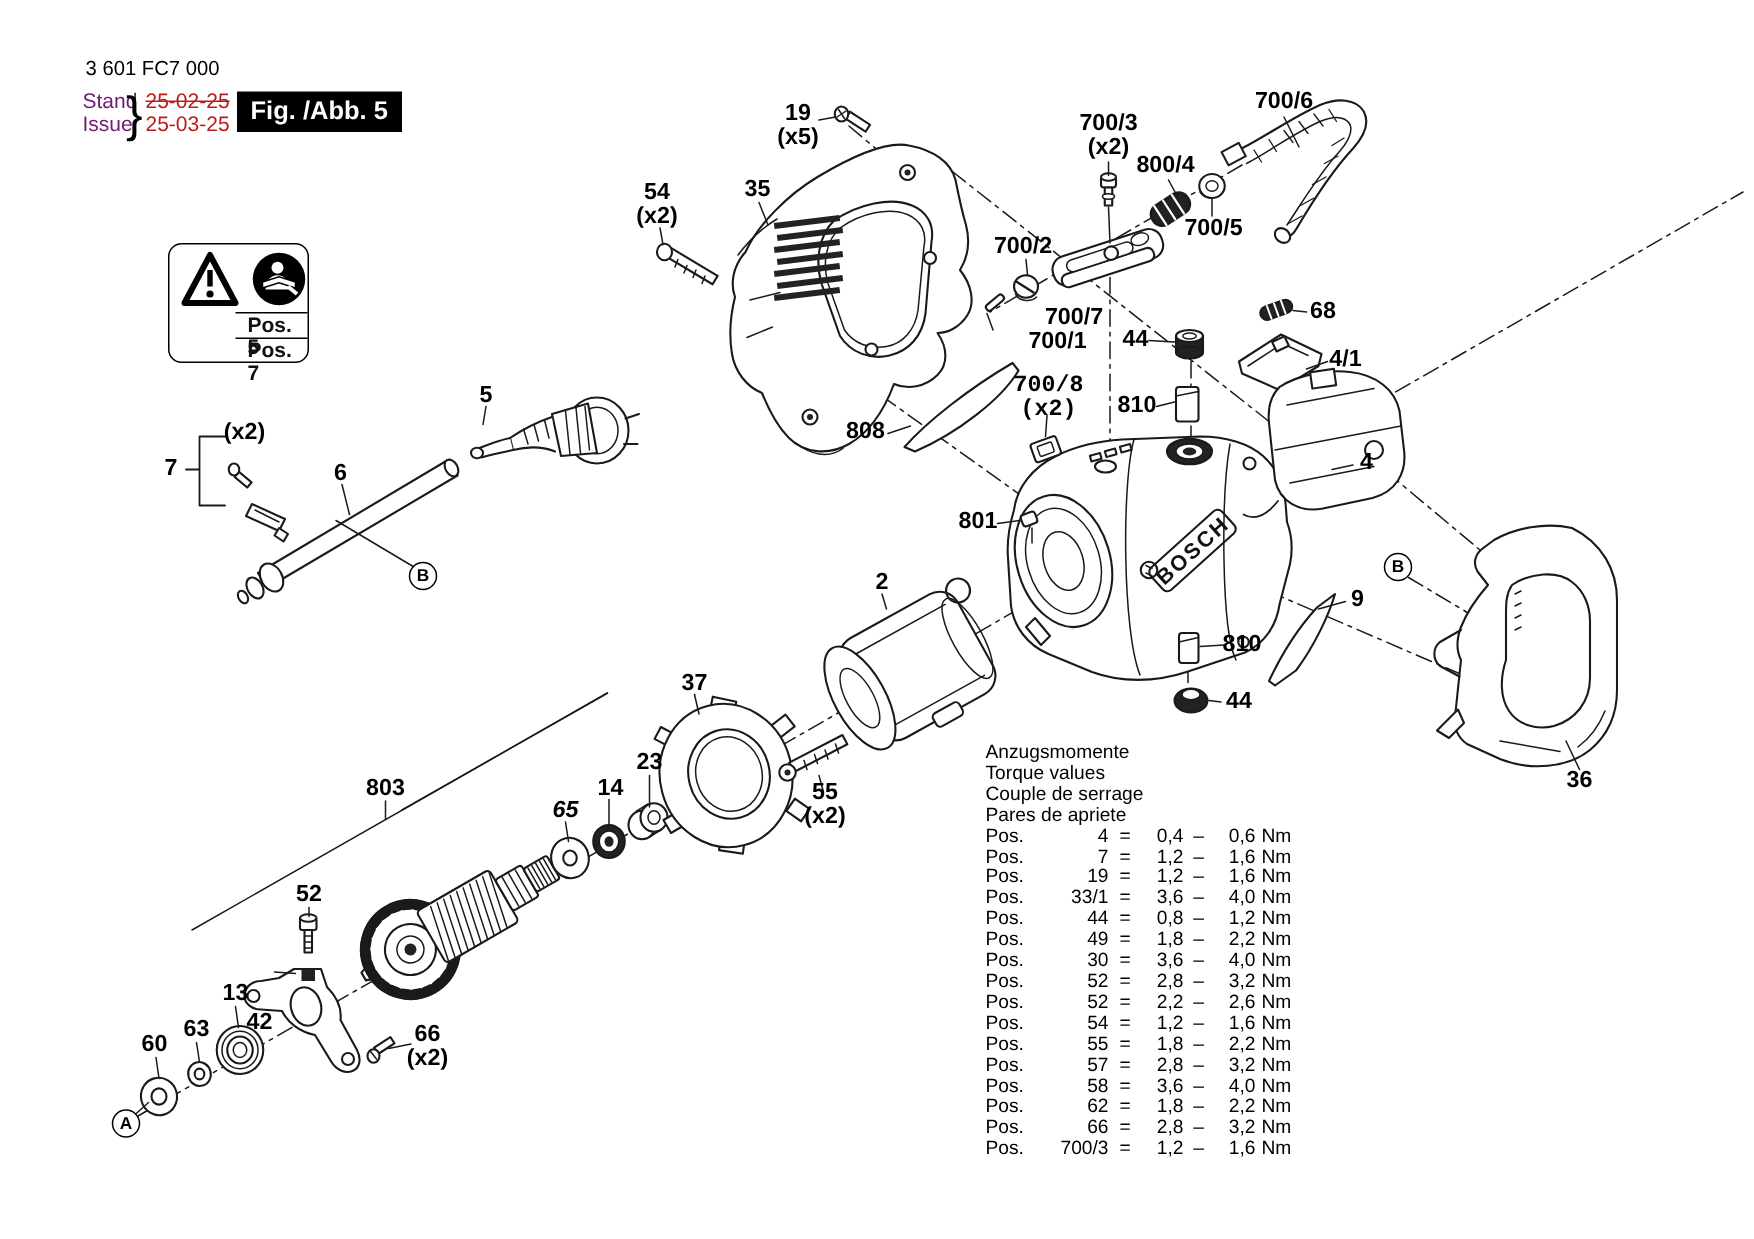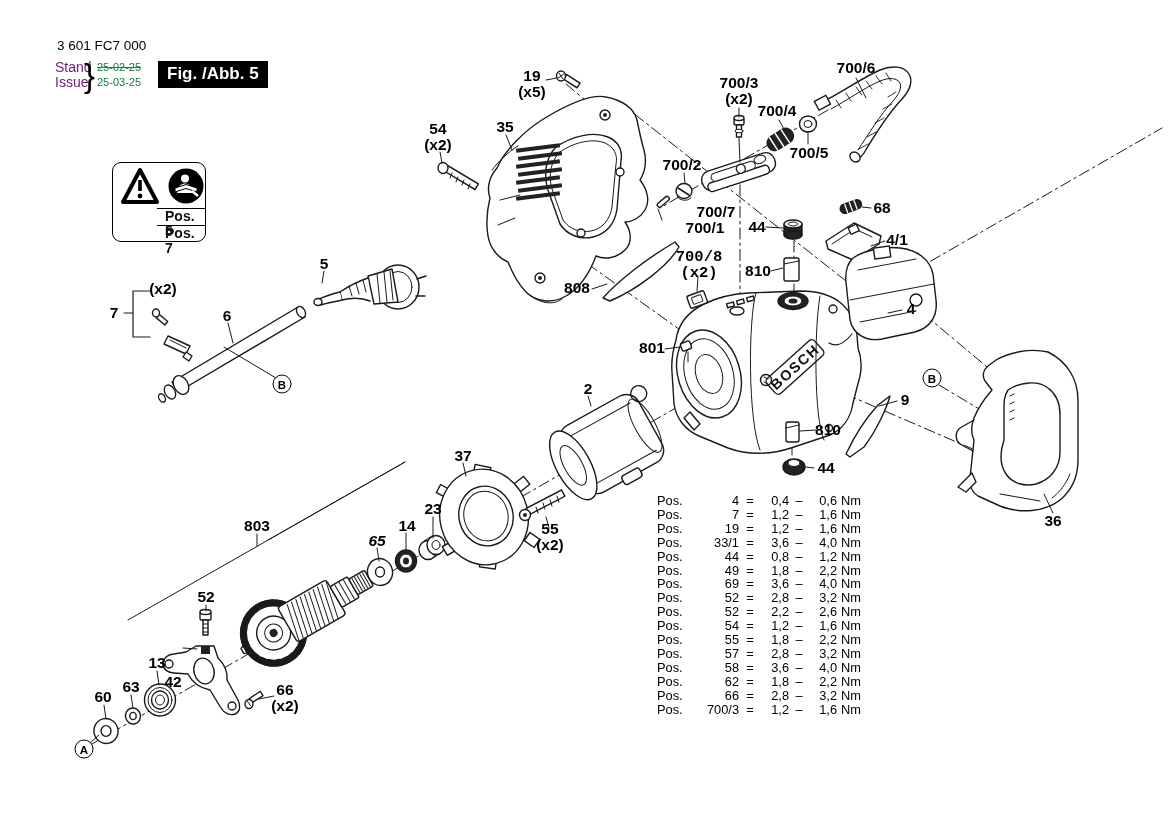--- a/index.html
+++ b/index.html
@@ -9,21 +9,21 @@
   svg.draw{position:absolute;left:0;top:0;}
   svg.draw *{vector-effect:none;}
   .plabel{position:absolute;transform:translate(-50%,-50%);font-weight:bold;
           font-size:15.5px;line-height:1.04;text-align:center;white-space:nowrap;color:#000;}
   .marker{position:absolute;transform:translate(-50%,-50%);width:17px;height:17px;
           border:1.8px solid #000;border-radius:50%;font-weight:bold;font-size:11.5px;
           display:flex;align-items:center;justify-content:center;background:#fff;color:#000;}
   .hdr-num{position:absolute;left:57px;top:38px;font-size:13.5px;color:#000;}
   .hdr-stand{position:absolute;left:55px;top:60px;font-size:14px;color:#701a75;line-height:15px;}
   .hdr-brace{position:absolute;left:84px;top:57px;font-size:33px;font-weight:400;color:#000;}
-  .hdr-dates{position:absolute;left:97px;top:60px;font-size:11px;color:#15803d;line-height:15px;}
+  .hdr-dates{position:absolute;left:97px;top:60px;font-size:14px;color:#b91c1c;line-height:15px;}
   .strike{text-decoration:line-through;}
   .figbox{position:absolute;left:158px;top:61px;background:#000;color:#fff;
           font-weight:bold;font-size:17px;padding:3px 9px 4px 9px;}
   .warnbox{position:absolute;left:112px;top:162px;width:94px;height:80px;
            border:1.7px solid #000;border-radius:9px;background:#fff;box-sizing:border-box;}
   .warn-icons{height:45px;display:flex;align-items:center;gap:6px;padding-left:6px;}
   .warn-row{border-top:1.4px solid #000;font-weight:bold;font-size:14px;
             padding:0 0 0 8px;height:16px;line-height:15px;margin-left:44px;}
   .torque{position:absolute;left:657px;top:494px;font-size:12.8px;line-height:13.9px;color:#000;}
   .trow{display:flex;}
@@ -447,20 +447,26 @@
       </svg>
     </div>
     <div>
         <div class="warn-row">Pos. 5</div>
         <div class="warn-row">Pos. 7</div>
       </div>
   </div>
 
   <div class="torque">
     <div>
+        <div>Anzugsmomente</div>
+        <div>Torque values</div>
+        <div>Couple de serrage</div>
+        <div>Pares de apriete</div>
+      </div>
+    <div>
         <div class="trow">
           <span class="c-pos">Pos.</span>
           <span class="c-num">4</span>
           <span class="c-eq">=</span>
           <span class="c-min">0,4</span>
           <span class="c-dash">–</span>
           <span class="c-max">0,6</span>
           <span class="c-unit">Nm</span>
         </div>
         <div class="trow">
@@ -503,21 +509,21 @@
           <span class="c-pos">Pos.</span>
           <span class="c-num">49</span>
           <span class="c-eq">=</span>
           <span class="c-min">1,8</span>
           <span class="c-dash">–</span>
           <span class="c-max">2,2</span>
           <span class="c-unit">Nm</span>
         </div>
         <div class="trow">
           <span class="c-pos">Pos.</span>
-          <span class="c-num">69</span>
+          <span class="c-num">30</span>
           <span class="c-eq">=</span>
           <span class="c-min">3,6</span>
           <span class="c-dash">–</span>
           <span class="c-max">4,0</span>
           <span class="c-unit">Nm</span>
         </div>
         <div class="trow">
           <span class="c-pos">Pos.</span>
           <span class="c-num">52</span>
           <span class="c-eq">=</span>
@@ -612,21 +618,21 @@
       </div>
       <div class="plabel" style="left: 438px; top: 137px;">
         <div>54</div>
         <div>(x2)</div>
       </div>
       <div class="plabel" style="left: 739px; top: 91px;">
         <div>700/3</div>
         <div>(x2)</div>
       </div>
       <div class="plabel" style="left: 777px; top: 111px;">
-        <div>700/4</div>
+        <div>800/4</div>
       </div>
       <div class="plabel" style="left: 856px; top: 68px;">
         <div>700/6</div>
       </div>
       <div class="plabel" style="left: 809px; top: 153px;">
         <div>700/5</div>
       </div>
       <div class="plabel" style="left: 682px; top: 165px;">
         <div>700/2</div>
       </div>

